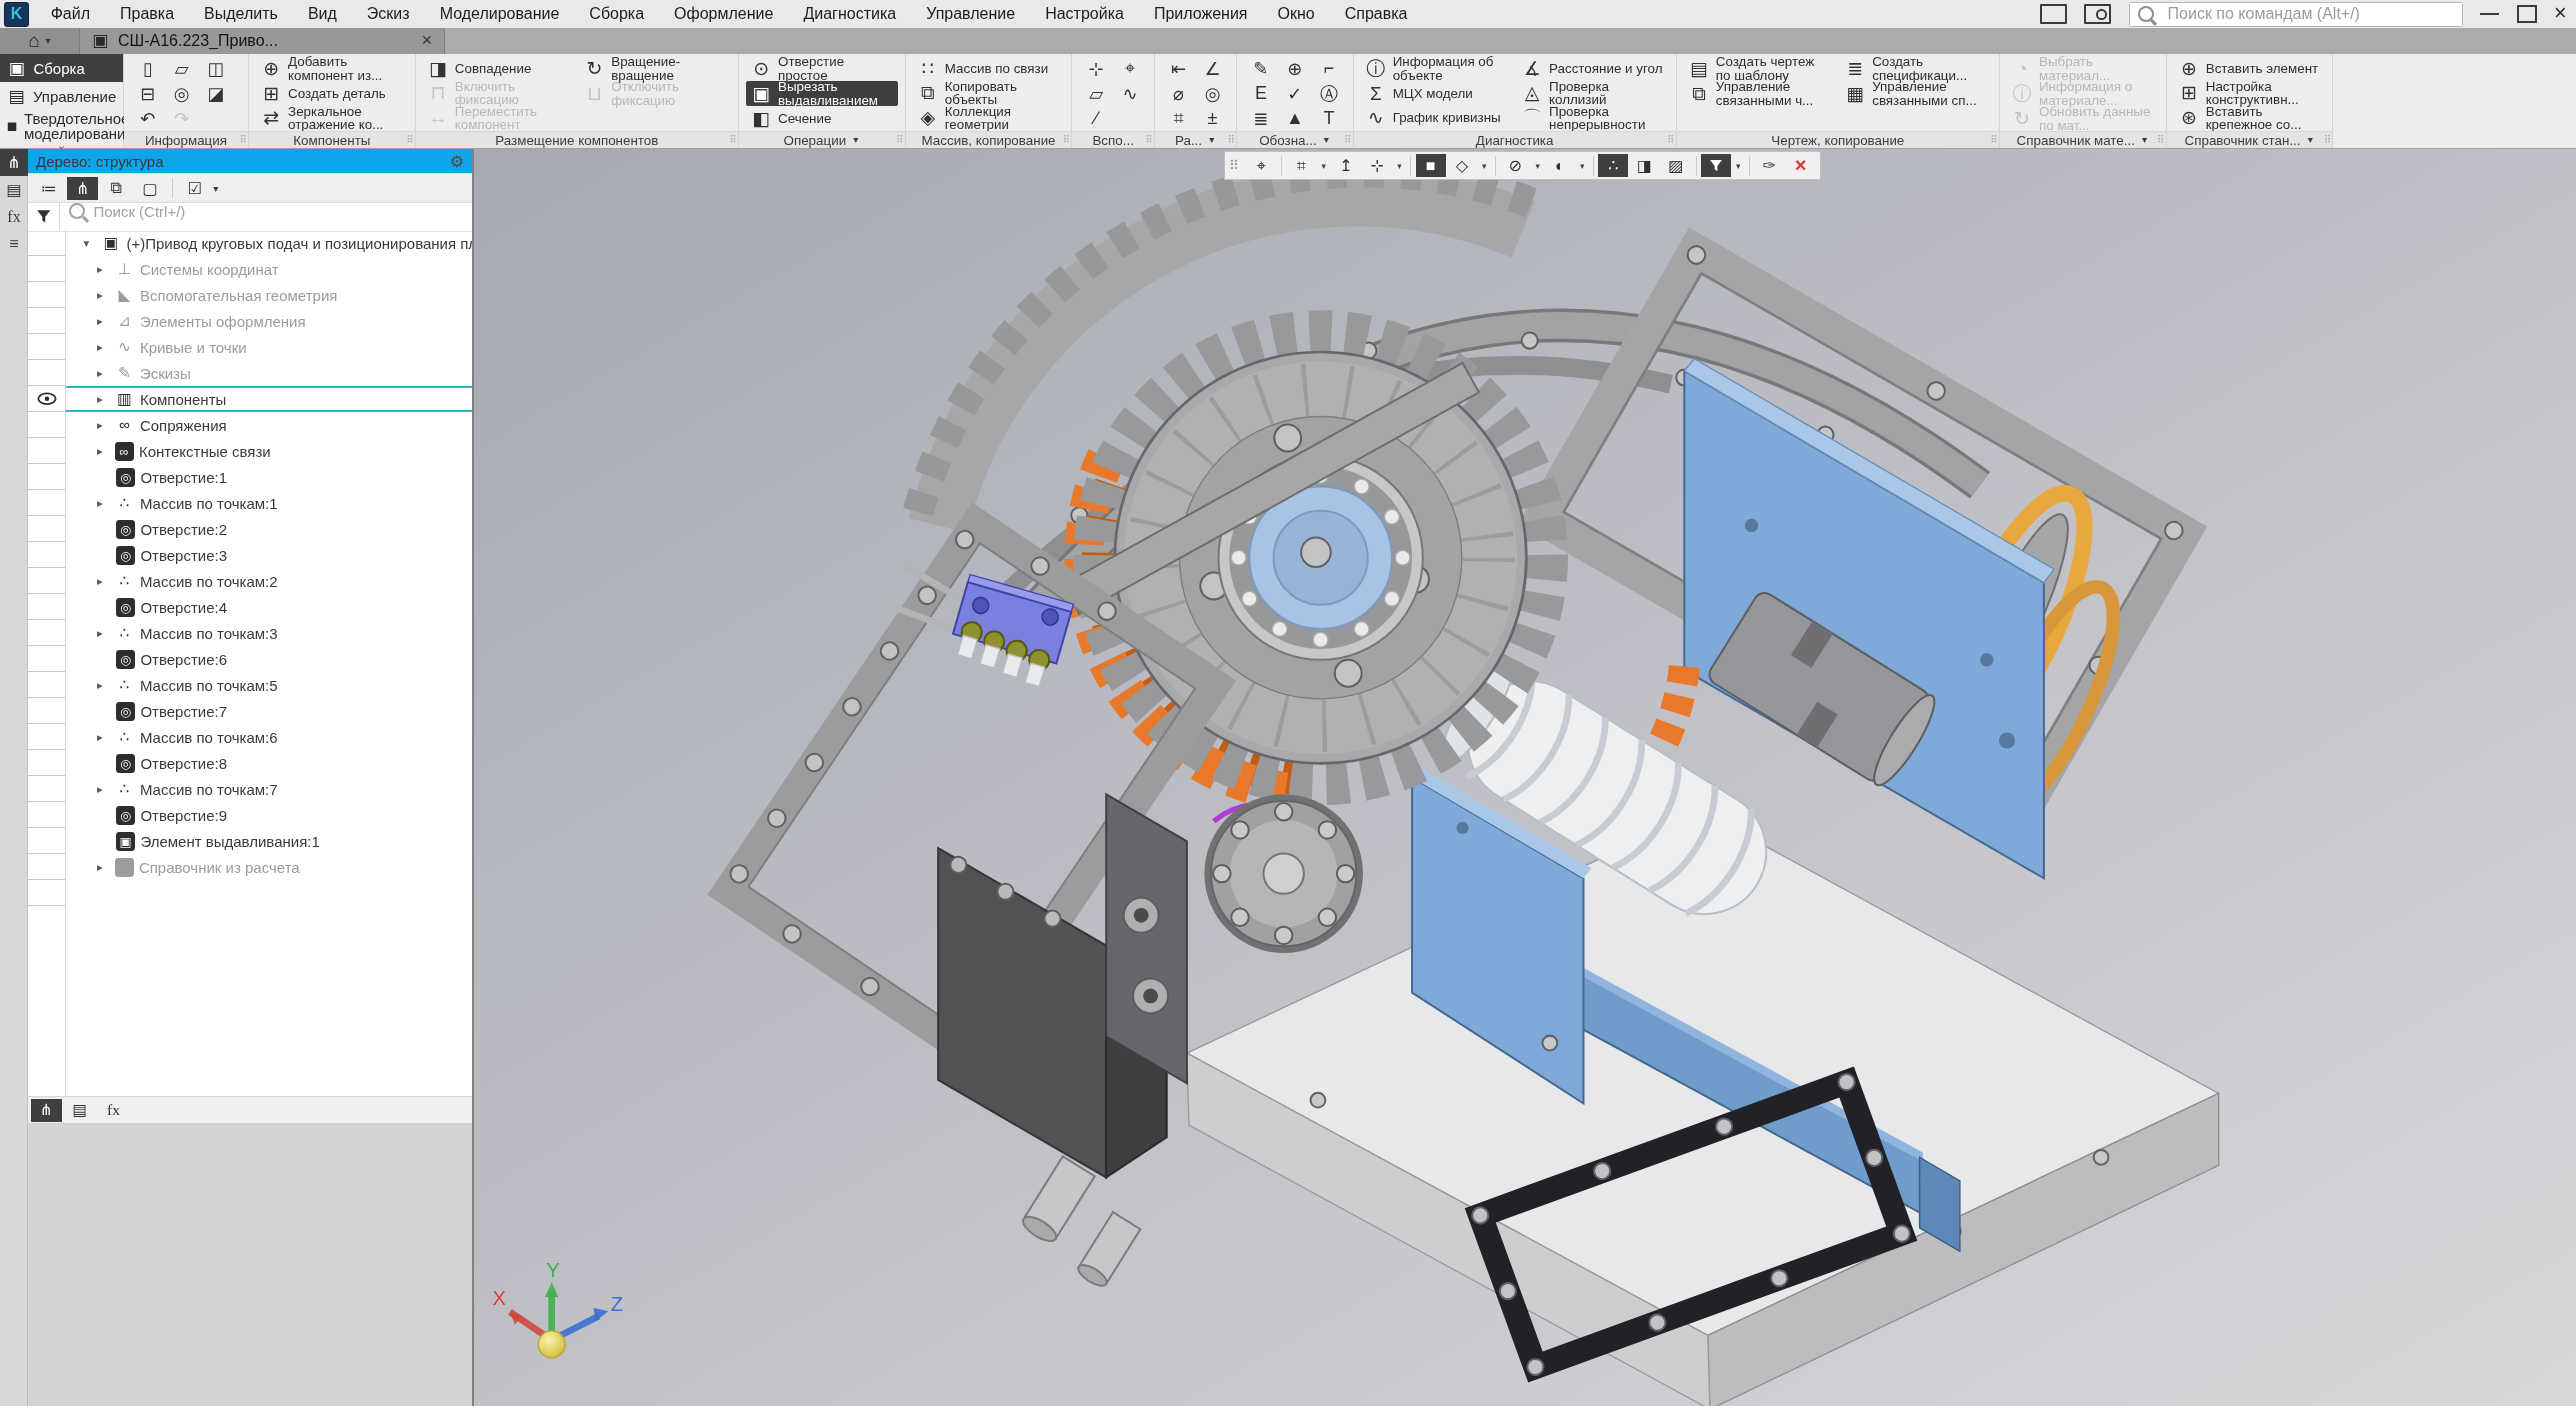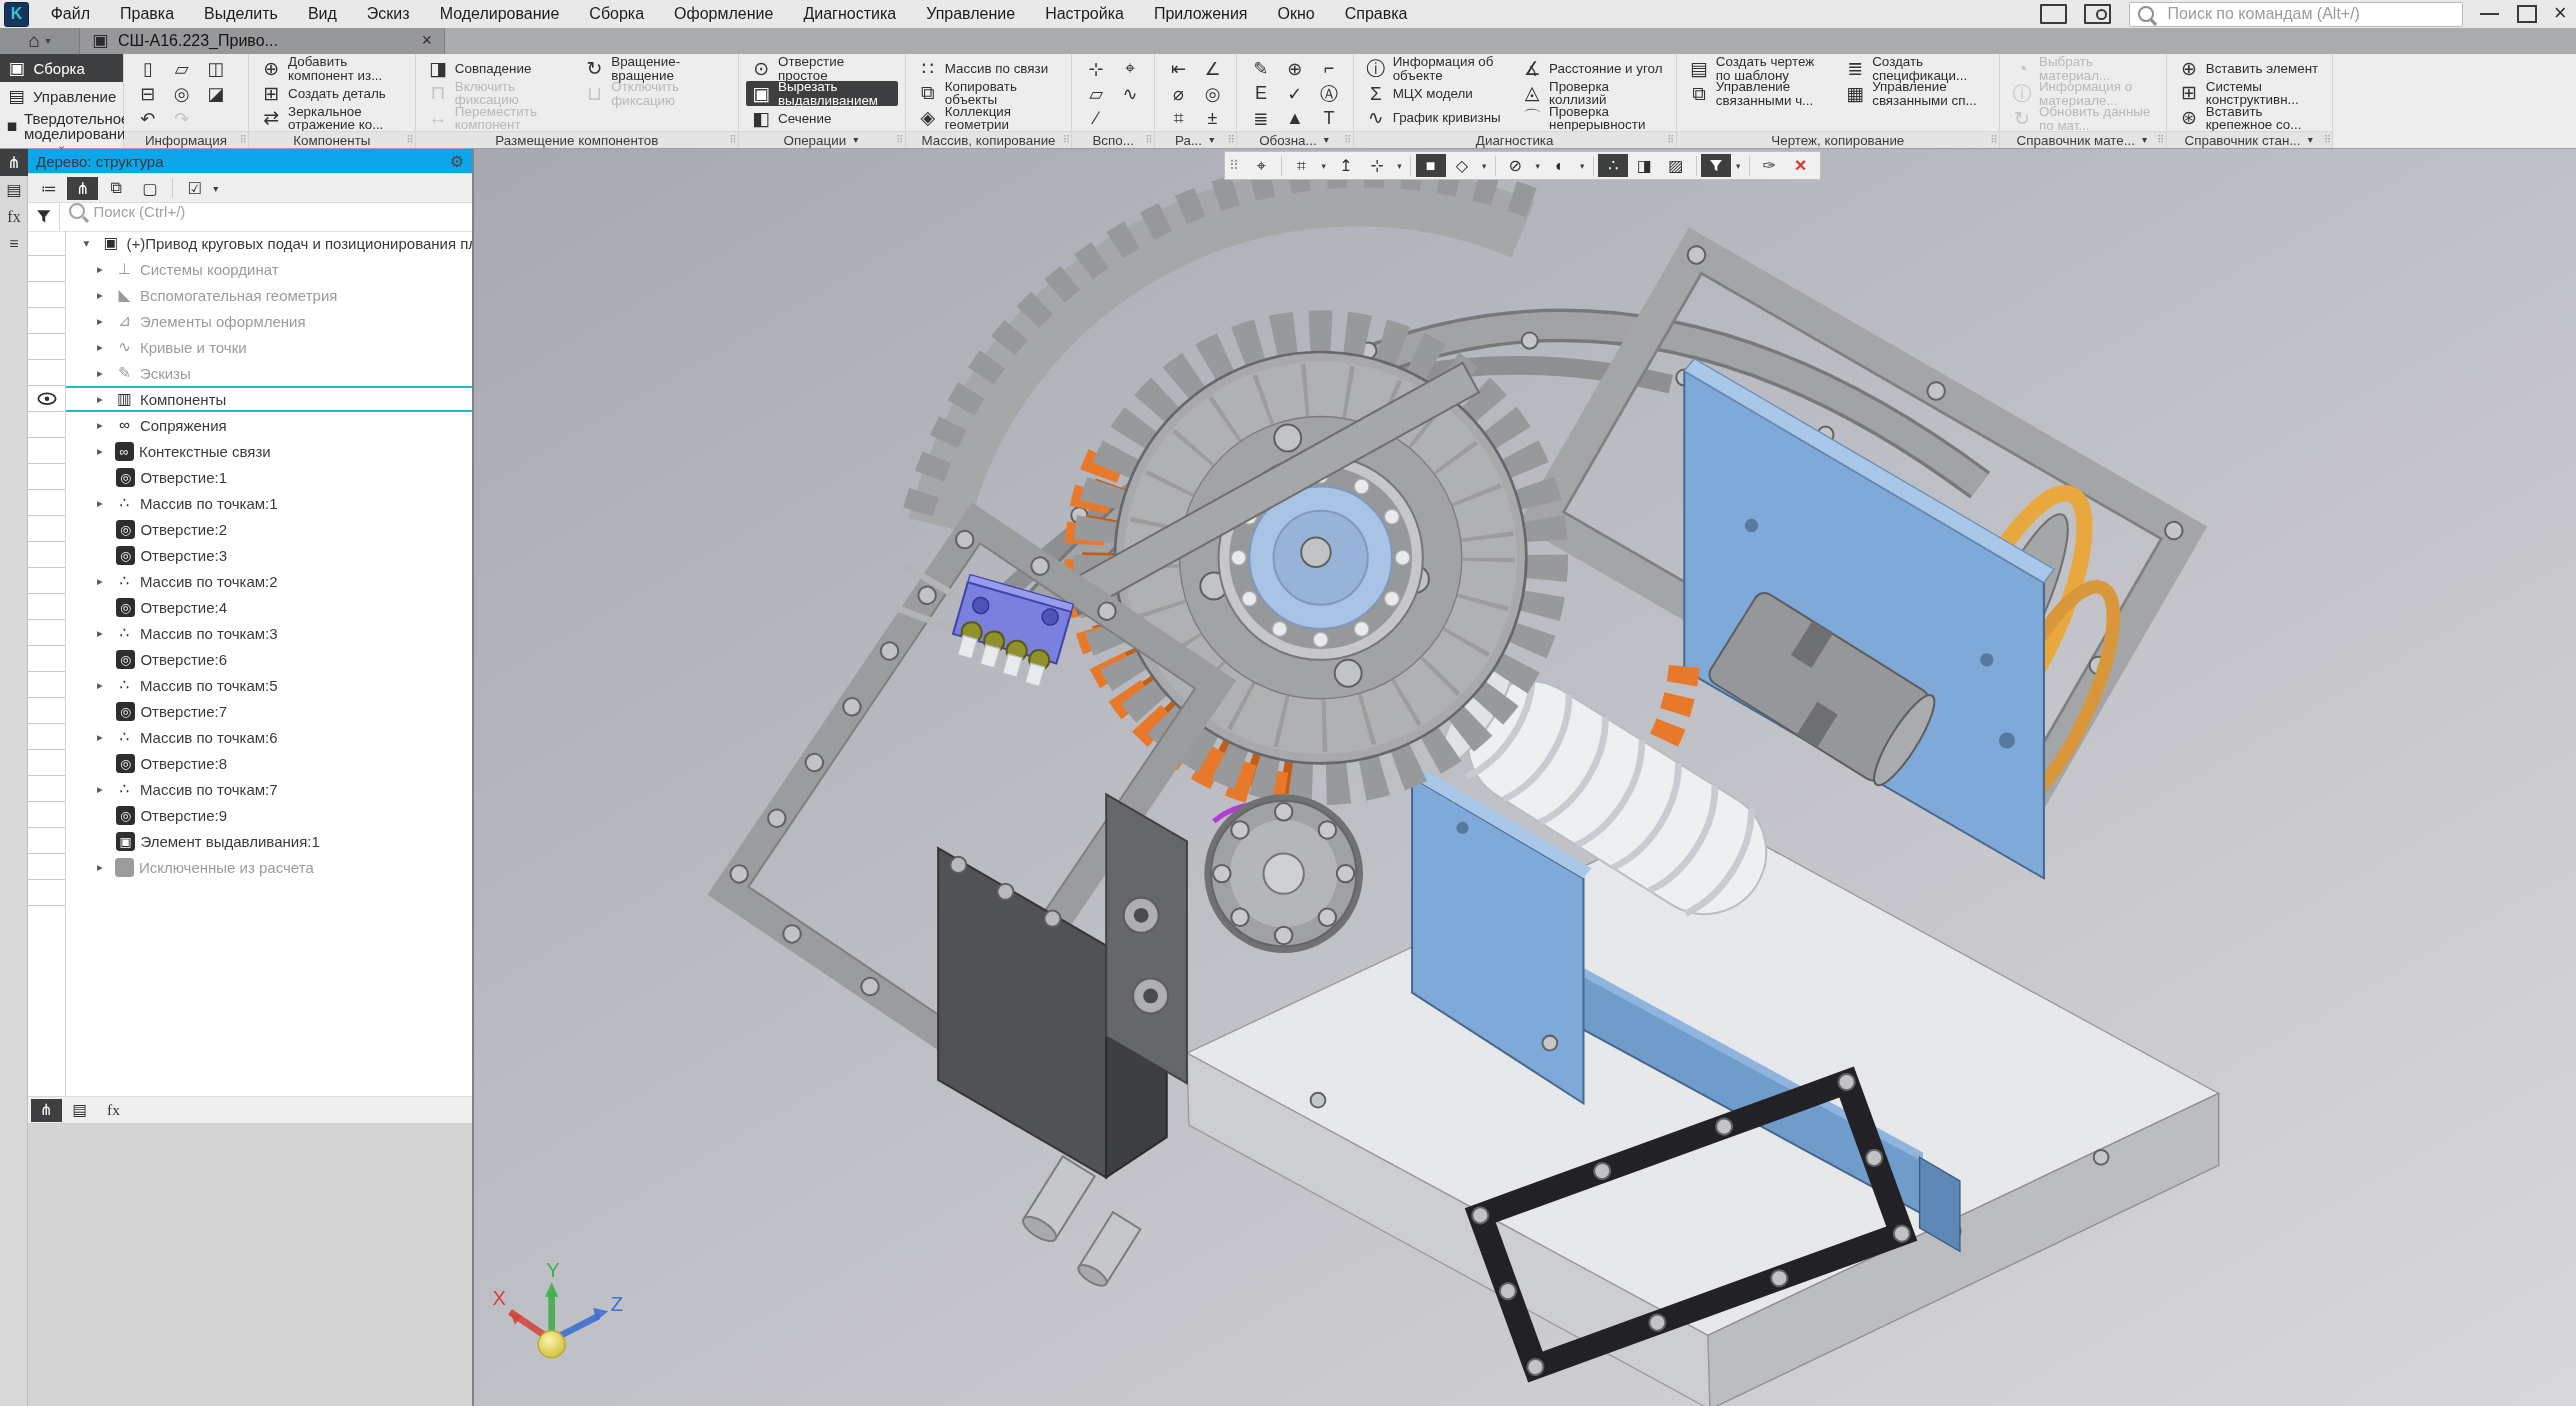--- a/index.html
+++ b/index.html
@@ -441,21 +441,21 @@
   </div>
 
   <div class="rgroup">
     <div class="rcol">
       <div class="rbtn">
         <span class="ric">⊕</span>
         <span class="rlb">Вставить элемент</span>
         </div>
       <div class="rbtn">
         <span class="ric">⊞</span>
-        <span class="rlb">Системы конструктивн...</span>
+        <span class="rlb">Настройка конструктивн...</span>
         </div>
       <div class="rbtn">
         <span class="ric">⊛</span>
         <span class="rlb">Вставить крепежное со...</span>
         </div>
     </div>
     <div class="gcap">
       <span>Справочник стан...</span>
       <span class="gc">▼</span>
       <span class="hd">⠿</span>
@@ -637,21 +637,21 @@
       <span class="tico tile">◎</span>
       <span>Отверстие:9</span>
     </div>
     <div class="trow r2">
       <span class="tico tile">▣</span>
       <span>Элемент выдавливания:1</span>
     </div>
     <div class="trow dim">
       <span class="tar">▸</span>
       <span class="tico tiledim">×</span>
-      <span>Исключенные из расчета</span>
+      <span>Справочник из расчета</span>
     </div>
   </div>
 
   <div id="tpfoot">
     <span class="ftab on">⋔</span>
     <span class="ftab">▤</span>
     <span class="ftab fxi">fx</span>
   </div>
 </div>
 <div id="graybelow"></div>

